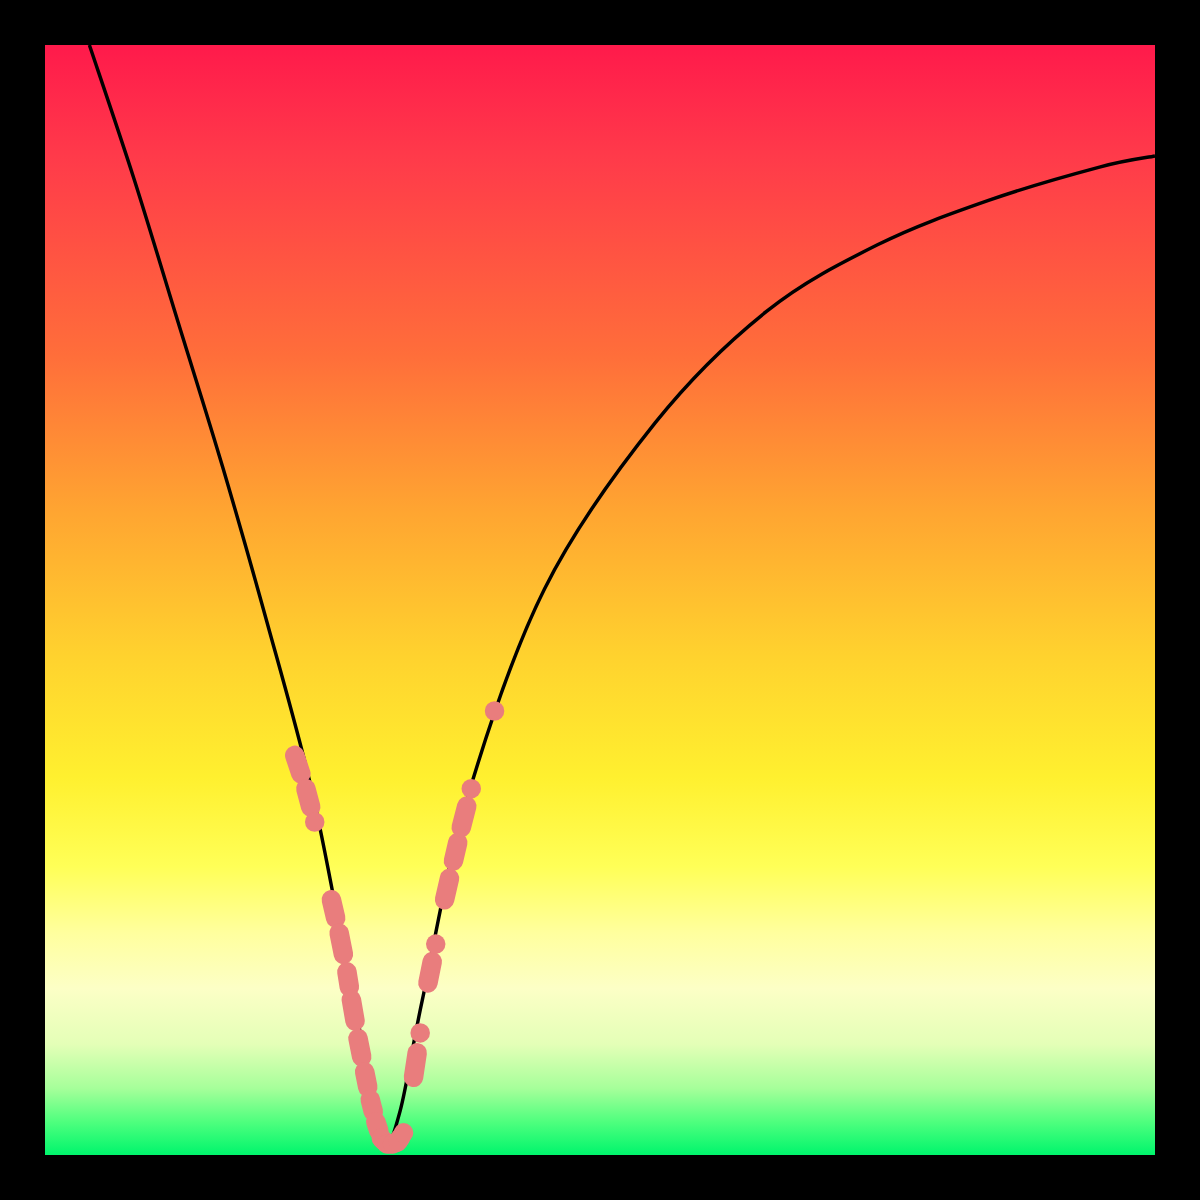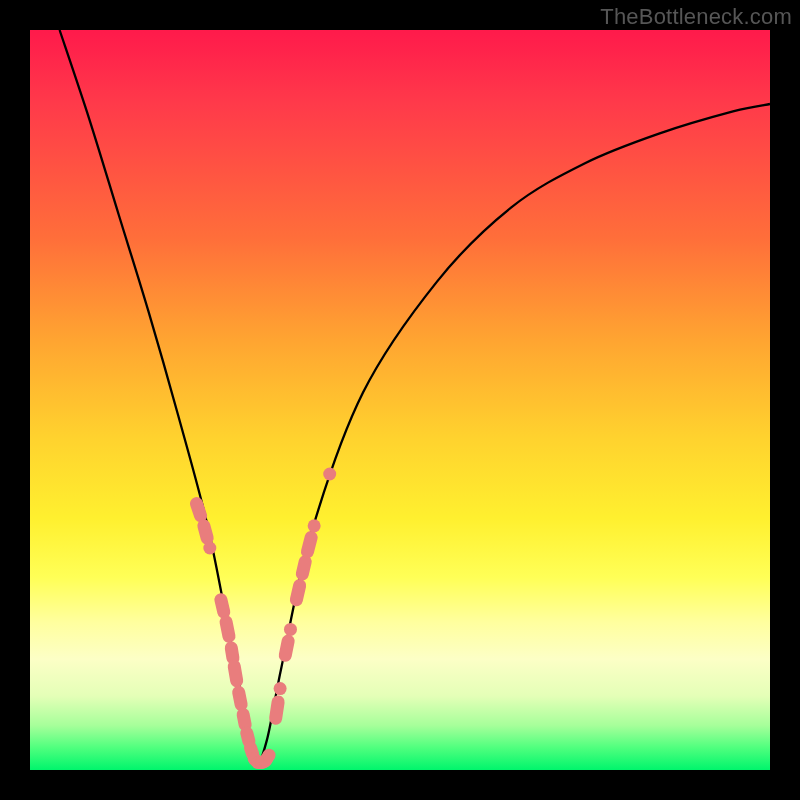--- a/index.html
+++ b/index.html
@@ -87,14 +87,13 @@
           <line x1="255.29999999999998" y1="625.3" x2="258.149" y2="611.055" stroke="#e97d7d" stroke-width="13" stroke-linecap="round"></line>
           <line x1="260.48" y1="599.4" x2="260.48" y2="599.4" stroke="#e97d7d" stroke-width="13" stroke-linecap="round"></line>
           <line x1="266.4" y1="569.8" x2="269.656" y2="555.555" stroke="#e97d7d" stroke-width="13" stroke-linecap="round"></line>
           <line x1="272.32" y1="543.9" x2="275.169" y2="531.69" stroke="#e97d7d" stroke-width="13" stroke-linecap="round"></line>
           <line x1="277.5" y1="521.7" x2="281.163" y2="507.455" stroke="#e97d7d" stroke-width="13" stroke-linecap="round"></line>
           <line x1="284.16" y1="495.79999999999995" x2="284.16" y2="495.79999999999995" stroke="#e97d7d" stroke-width="13" stroke-linecap="round"></line>
           <line x1="299.70000000000005" y1="444" x2="299.70000000000005" y2="444" stroke="#e97d7d" stroke-width="13" stroke-linecap="round"></line>
         </g>
     </svg>
   </div>
-  <div class="watermark">TheBottleneck.com</div>
 </div>
 
 </body></html>

